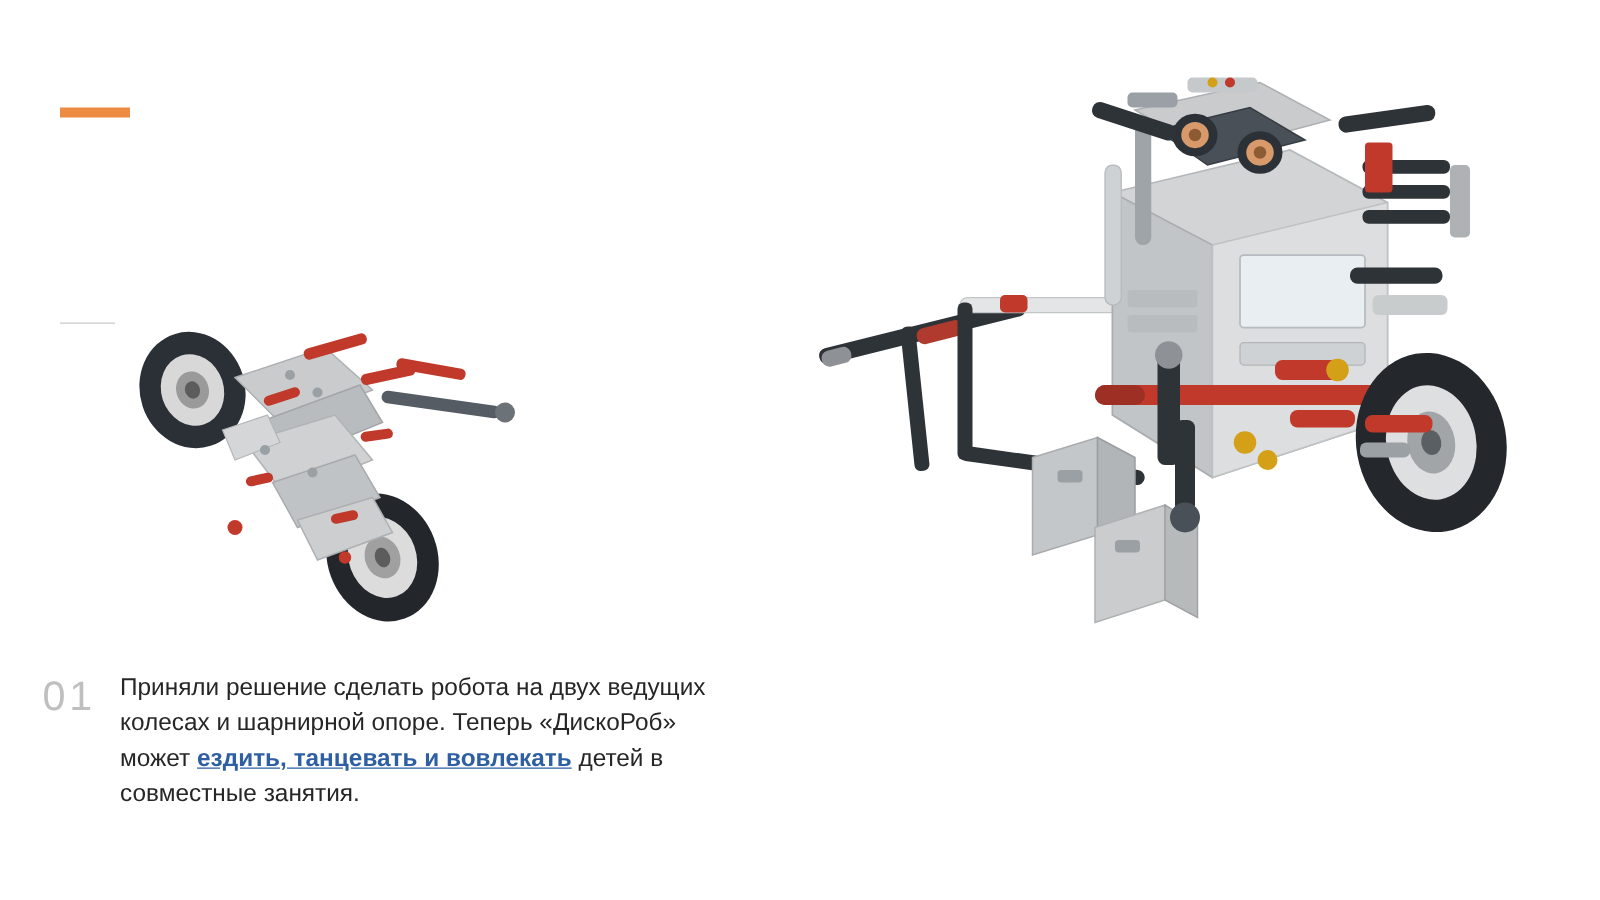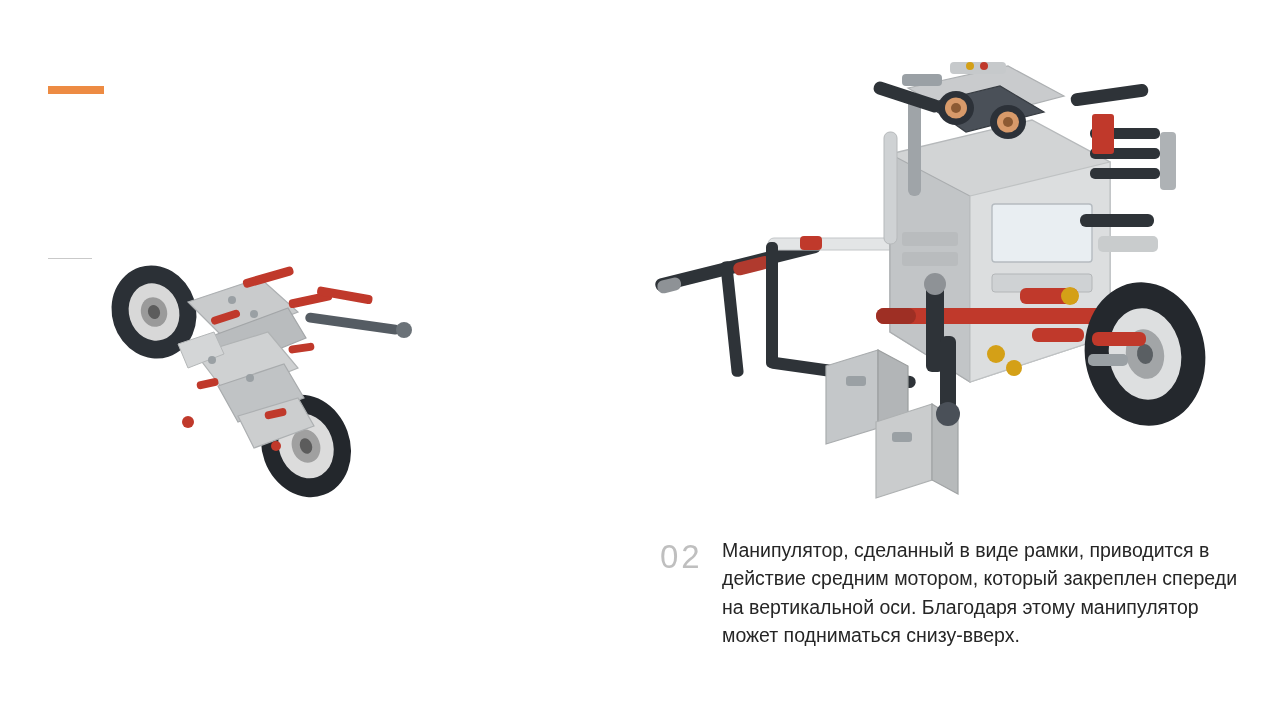--- a/index.html
+++ b/index.html
@@ -227,21 +227,21 @@
         <ellipse cx="505" cy="318" rx="60" ry="72" fill="#24282d" transform="rotate(-10 505 318)"></ellipse>
         <ellipse cx="505" cy="318" rx="36" ry="46" fill="#dddfe0" transform="rotate(-10 505 318)"></ellipse>
         <ellipse cx="505" cy="318" rx="19" ry="25" fill="#a2a5a7" transform="rotate(-10 505 318)"></ellipse>
         <ellipse cx="505" cy="318" rx="8" ry="10" fill="#5a5f63" transform="rotate(-10 505 318)"></ellipse>
       </g>
       <rect x="452" y="296" width="54" height="14" rx="6" fill="#c0392b"></rect>
       <rect x="448" y="318" width="40" height="12" rx="5" fill="#9aa0a4"></rect>
     </svg>
   </div>
 
-
-  <div class="col col-right">
-    <div class="num">02</div>
+  <div class="col col-left">
+    <div class="num">01</div>
     <div class="body-text">
-      <span>Манипулятор, сделанный в виде рамки, приводится в действие средним мотором, который закреплен спереди на вертикальной оси. Благодаря этому манипулятор может подниматься снизу-вверх.</span>
+      <span>Приняли решение сделать робота на двух ведущих колесах и шарнирной опоре. Теперь «ДискоРоб» может </span><span class="hl">ездить, танцевать и вовлекать</span><span> детей в совместные занятия.</span>
     </div>
   </div>
 
+
 </div>
 
 </body></html>

